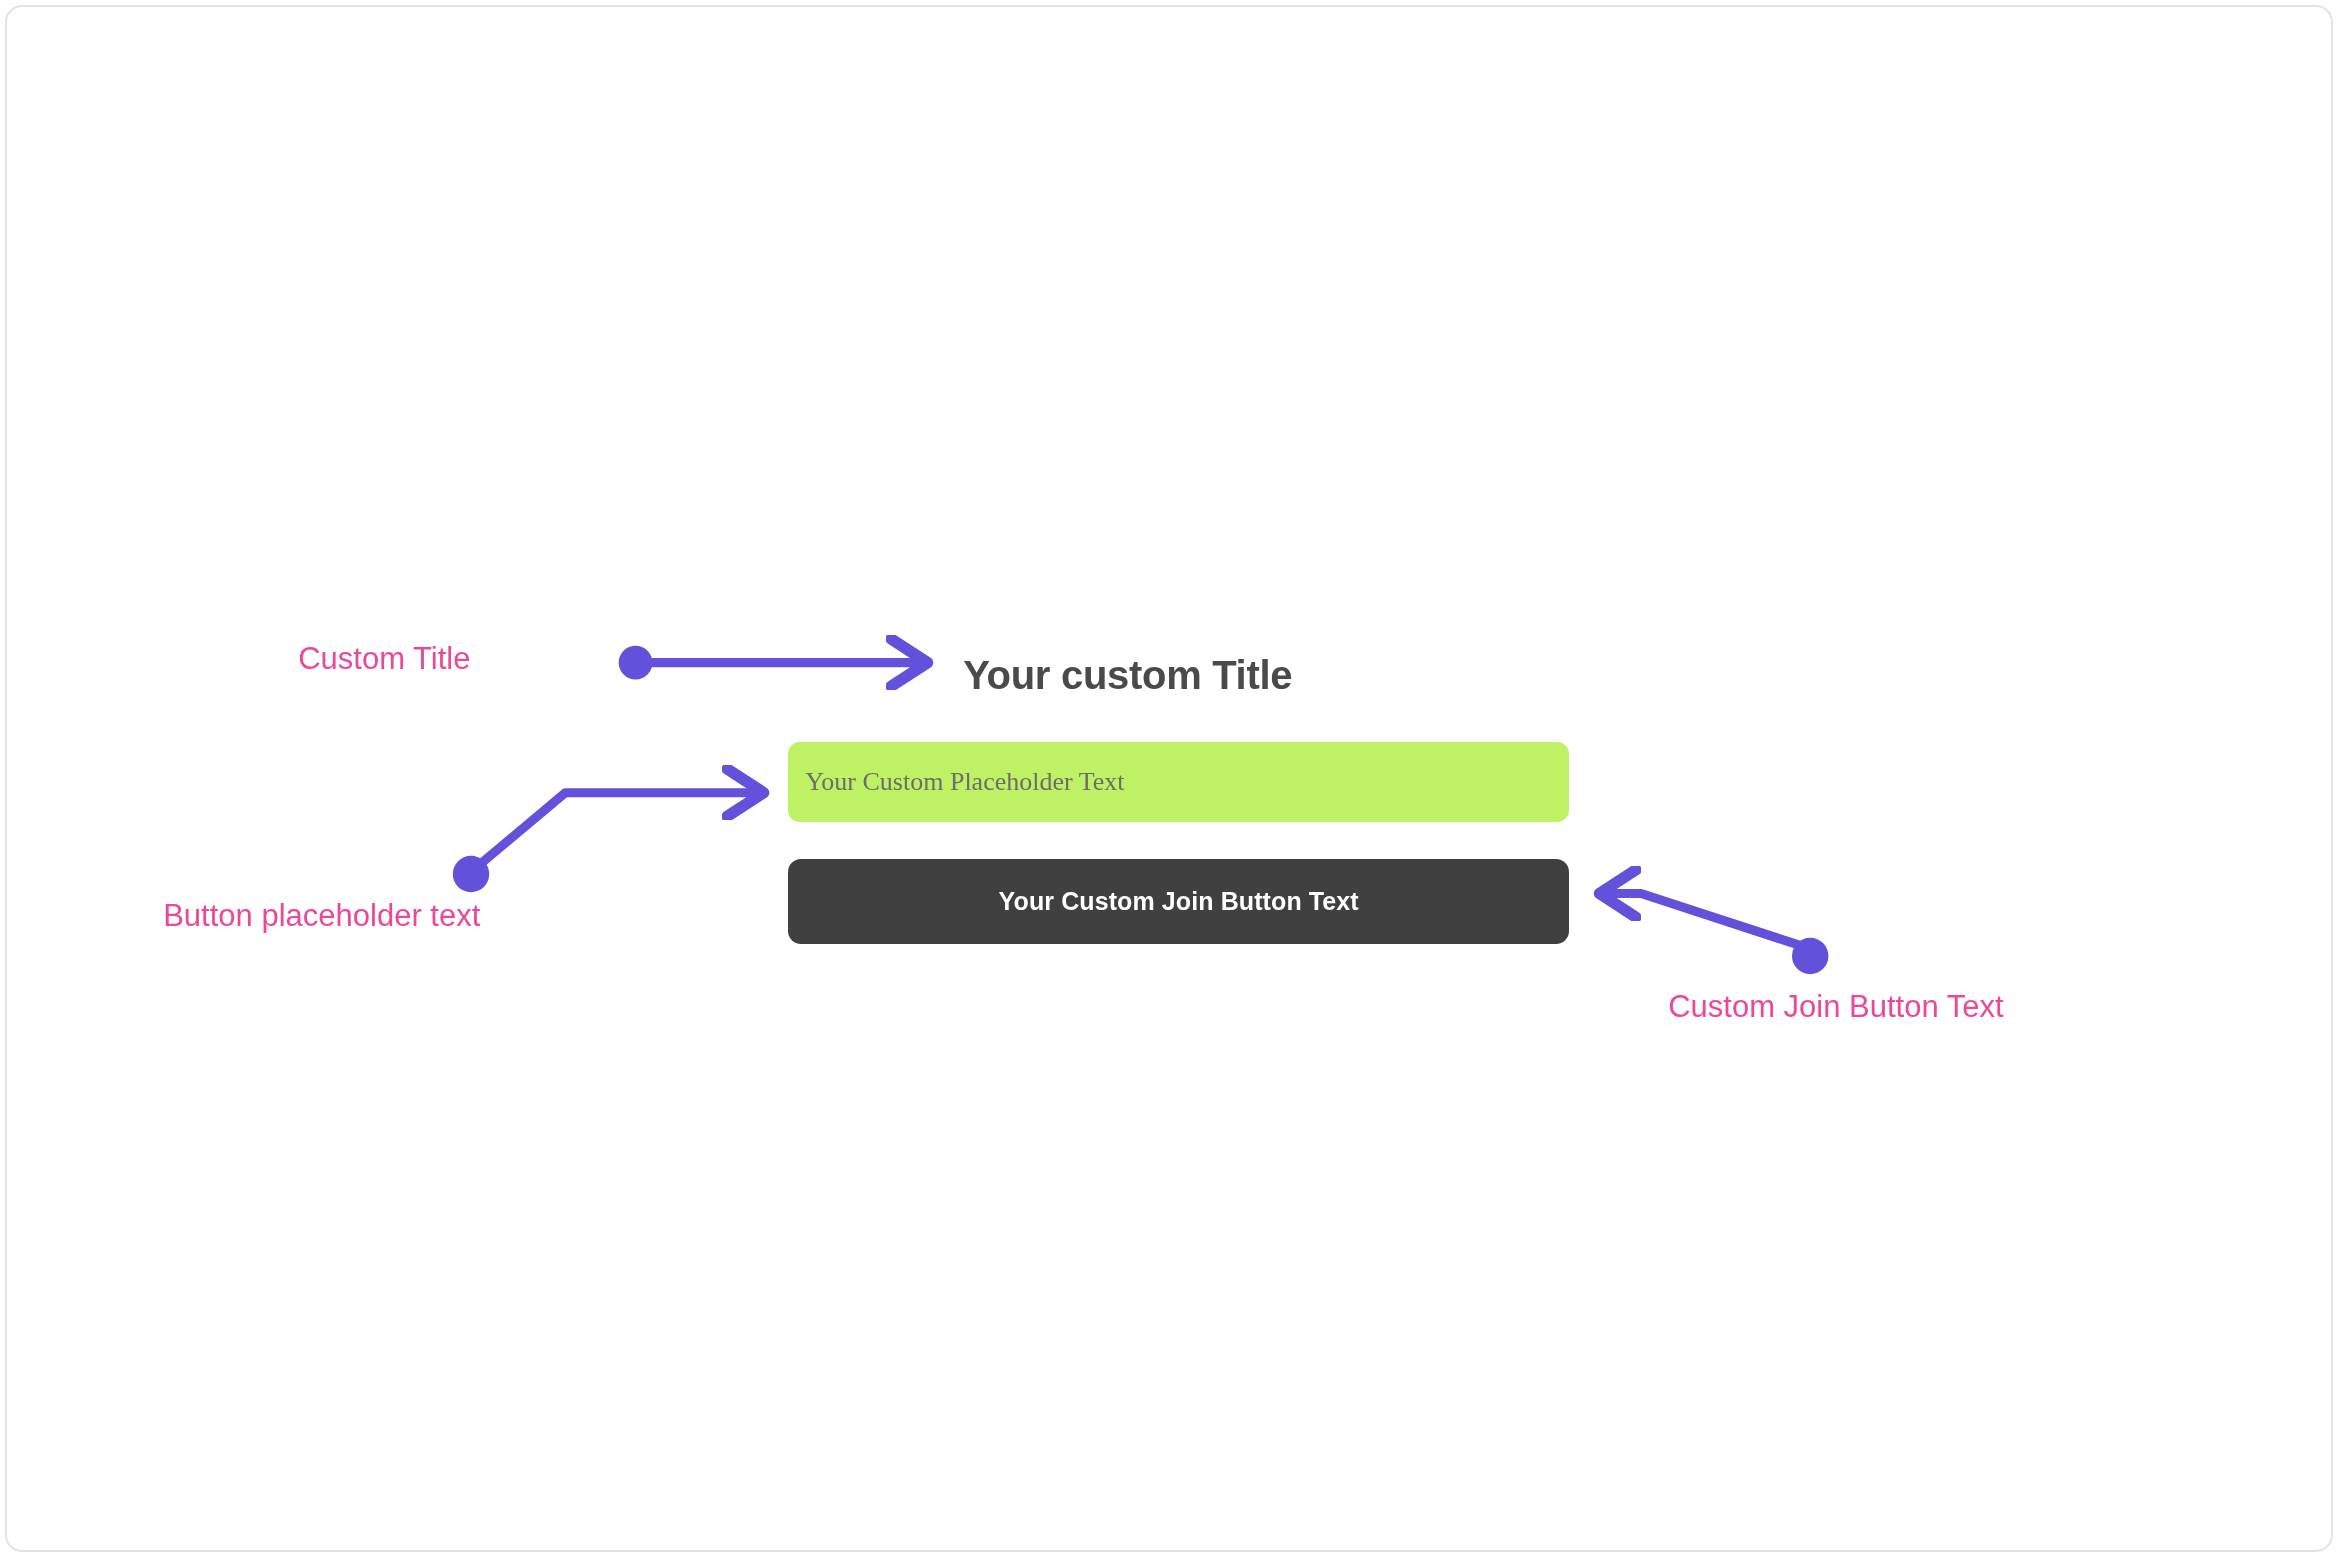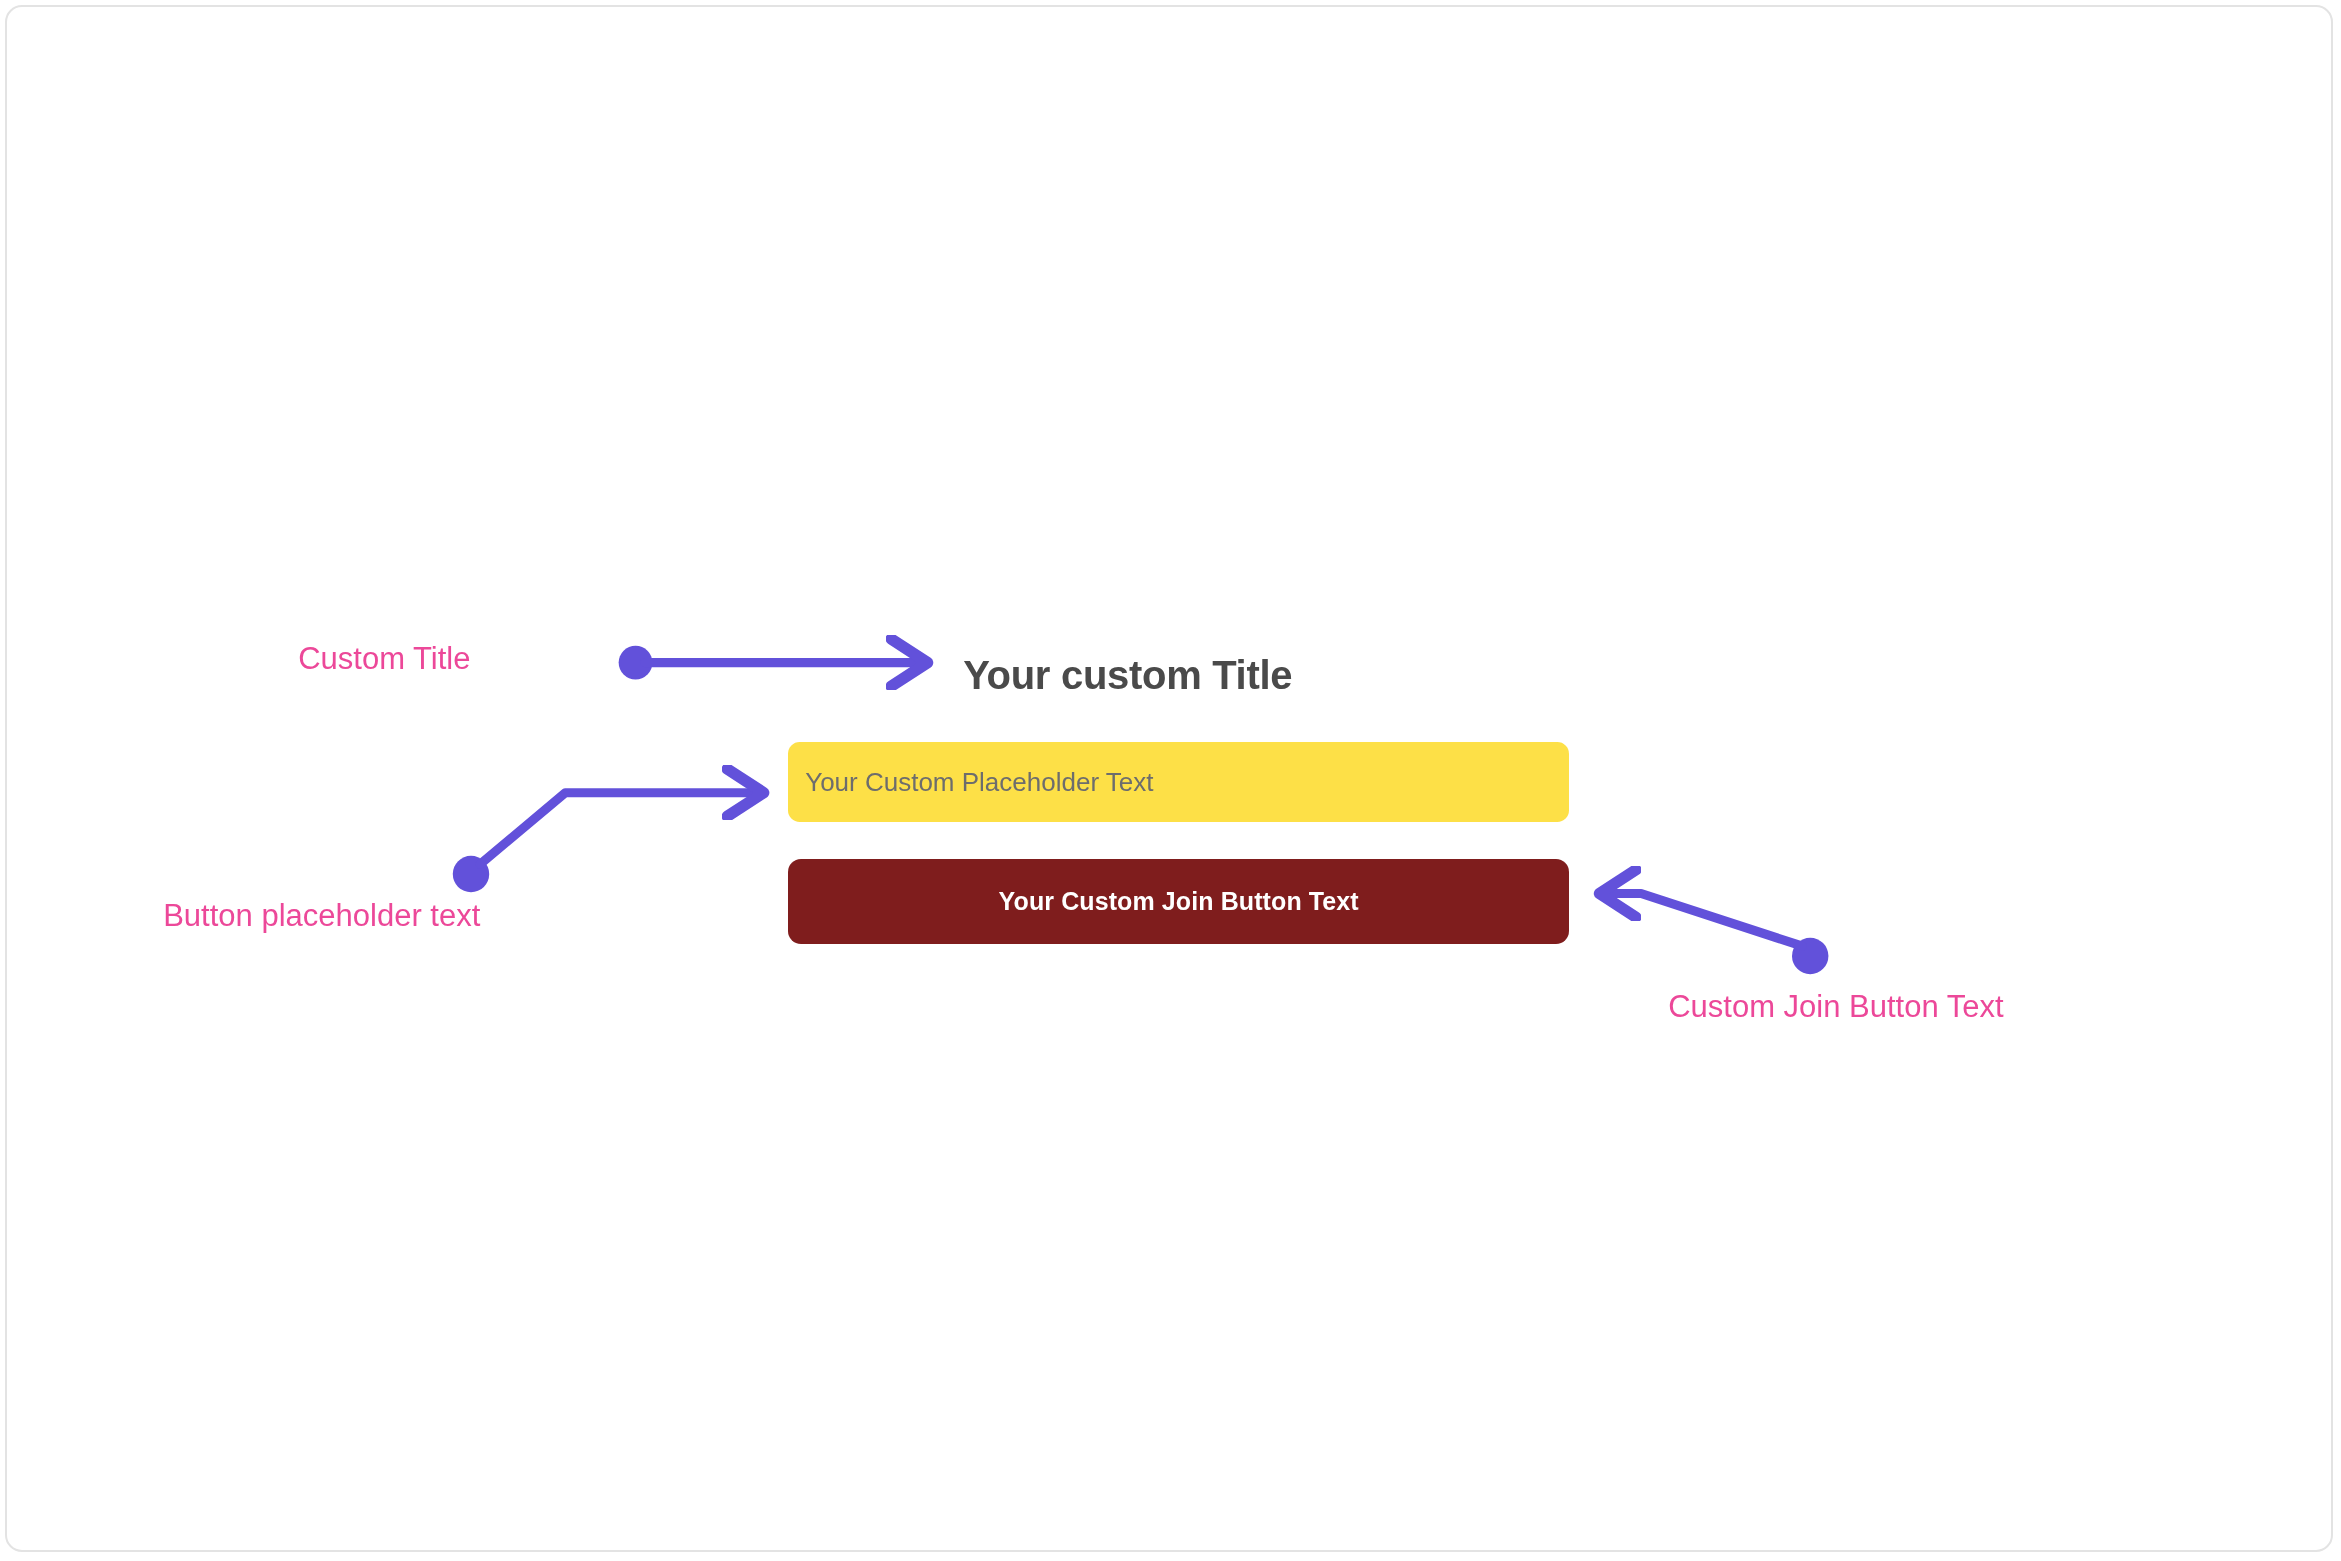--- a/index.html
+++ b/index.html
@@ -50,43 +50,43 @@
     line-height: 1;
   }
 
   
   #widget-input {
     position: absolute;
     left: 781px;
     top: 735px;
     width: 781px;
     height: 80px;
-    background: #fde047;
+    background: #bef264;
     border: none;
     border-radius: 11.7px;
     box-sizing: border-box;
     padding: 0 17px;
-    font-family: Liberation Sans, sans-serif;
+    font-family: Liberation Serif, serif;
     font-size: 26px;
     color: #6d6d6d;
     outline: none;
   }
   #widget-input::placeholder {
     color: #6d6d6d;
     opacity: 1;
   }
 
   
   #widget-join-button {
     position: absolute;
     left: 781px;
     top: 852px;
     width: 781px;
     height: 85px;
-    background: #7f1d1d;
+    background: #404040;
     border: none;
     border-radius: 13px;
     color: #ffffff;
     font-family: "Liberation Sans", sans-serif;
     font-size: 25px;
     font-weight: bold;
     letter-spacing: 0.1px;
     cursor: pointer;
     display: flex;
     align-items: center;

